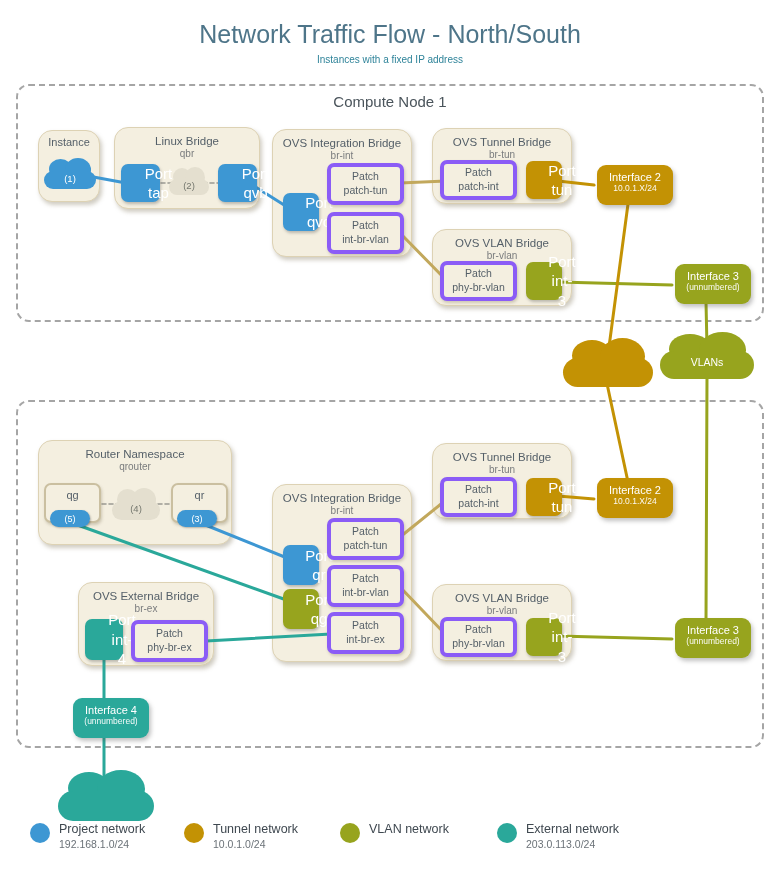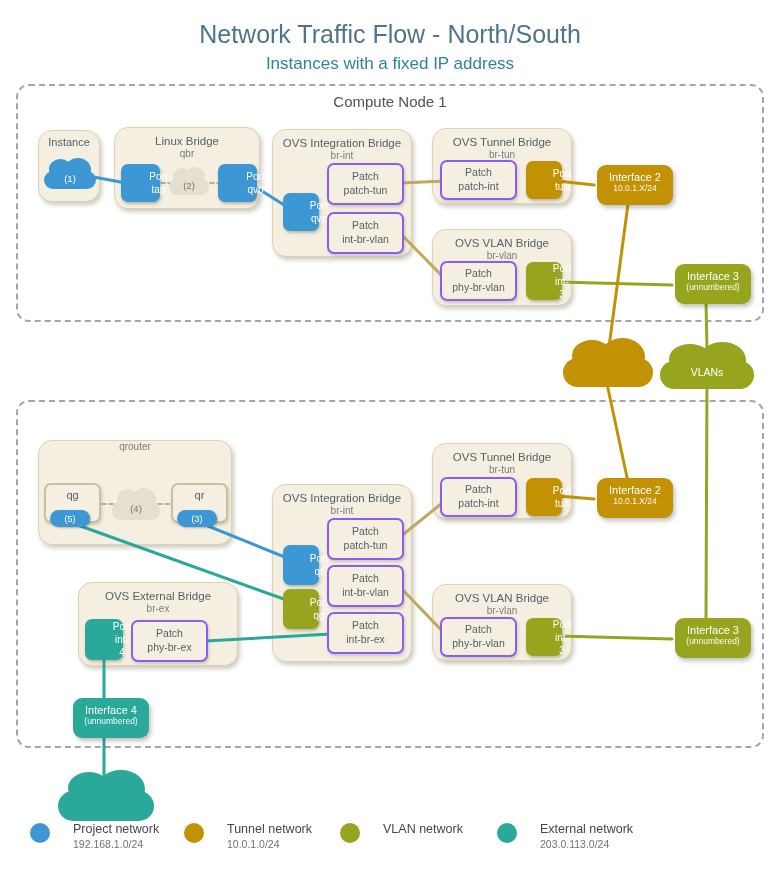--- a/index.html
+++ b/index.html
@@ -2,41 +2,41 @@
 <html style="--blue: #3d97d3; --gold: #c39204; --olive: #97a41e; --teal: #2aa89a; --cream: #f4efe0; --tan: #c2a85c;"><head>
 <meta charset="utf-8">
 <style>
   * { margin:0; padding:0; box-sizing:border-box; }
   body { background:#ffffff; font-family:"Liberation Sans", sans-serif; }
   .stage { position:relative; width:780px; height:872px; background:#fff; overflow:hidden; }
 
   .title { position:absolute; top:20px; left:0; width:100%; text-align:center;
            font-size:25px; color:#4e7589; }
   .subtitle { position:absolute; top:54px; left:0; width:100%; text-align:center;
-              font-size:17px; color:#2e8399; }
+              font-size:10px; color:#2e8399; }
 
   .node { position:absolute; border:2px dashed #a5a5a5; border-radius:13px; }
   .node-title { position:absolute; top:7px; left:0; width:100%; text-align:center;
                 font-size:15px; color:#4a545b; }
 
   .bridge { position:absolute; background:var(--cream,#f4efe0);
             border:1px solid #ddd2b4; border-radius:14px;
             box-shadow:2px 3px 4px rgba(120,110,80,.35); }
   .b-title { margin-top:6px; text-align:center; font-size:11.5px; color:#545f68; line-height:1.25; }
   .b-sub   { text-align:center; font-size:10px; color:#7a7c7e; }
 
   .patch { position:absolute; z-index:10; background:var(--cream,#f4efe0);
-           border:2px solid #8b5cf6; border-radius:7px;
+           border:4px solid #8b5cf6; border-radius:7px;
            display:flex; flex-direction:column; align-items:center; justify-content:center;
            font-size:10.5px; color:#545f68; line-height:1.3; text-align:center;
            box-shadow:1px 2px 3px rgba(120,110,80,.3); }
 
   .port { position:absolute; z-index:10; border-radius:7px;
           display:flex; flex-direction:column; align-items:center; justify-content:center;
-          color:#fff; font-size:10px; line-height:1.3; text-align:center;
+          color:#fff; font-size:15px; line-height:1.3; text-align:center;
           box-shadow:1px 2px 3px rgba(80,80,80,.35);padding-left:36px; }
 
   .bg-blue  { background:var(--blue,#3d97d3); }
   .bg-gold  { background:var(--gold,#c39204); }
   .bg-olive { background:var(--olive,#97a41e); }
   .bg-teal  { background:var(--teal,#2aa89a); }
 
   .iface { position:absolute; z-index:10; border-radius:9px; color:#fff; text-align:center;
            padding-top:6px; box-shadow:2px 3px 4px rgba(80,80,80,.35);margin-left:7px; }
   .iface .iname   { font-size:11px; }
@@ -65,21 +65,21 @@
 
   svg.wires { position:absolute; left:0; top:0; z-index:5; pointer-events:none; }
   .wire { fill:none; stroke-width:3; stroke-linecap:round; }
   .w-blue  { stroke:var(--blue,#3d97d3); }
   .w-gold  { stroke:var(--gold,#c39204); }
   .w-olive { stroke:var(--olive,#97a41e); }
   .w-teal  { stroke:var(--teal,#2aa89a); }
   .w-tan   { stroke:var(--tan,#c2a85c); }
   .w-dash  { stroke:#9a9a92; stroke-width:1.6; stroke-dasharray:4 3; }
 
-  .legend-item { position:absolute; display:flex; gap:23px; align-items:flex-start; }
+  .legend-item { position:absolute; display:flex; gap:9px; align-items:flex-start; }
   .legend-item .dot { width:20px; height:20px; border-radius:50%; flex:none; margin-top:1px; }
   .legend-label { font-size:12.5px; color:#3f4850; }
   .legend-sub   { font-size:10.5px; color:#6b7278; margin-top:2px; }
 </style>
 </head>
 <body>
 
 <div class="stage">
 
   <div class="title">Network Traffic Flow - North/South</div>
@@ -196,32 +196,33 @@
       <div class="iname">Interface 3</div>
       <div class="idetail">(unnumbered)</div>
     </div>
   </div>
 
   <div class="cloud" style="left:563px;top:338px;width:90px;height:50px;--c:var(--gold)">
     <i class="p1"></i>
       <i class="p2"></i>
       <i class="cbody"></i>
   </div>
-  <div class="cloud" style="left:660px;top:342px;width:94px;height:48px;--c:var(--olive)">
+  <div class="cloud" style="left:660px;top:332px;width:94px;height:48px;--c:var(--olive)">
     <i class="p1"></i>
       <i class="p2"></i>
       <i class="cbody"></i>
     <span class="clabel" style="font-size:10.5px">
       <span>VLANs</span>
     </span>
   </div>
 
   <div class="node" style="left:16px;top:400px;width:748px;height:348px">
 
     <div class="bridge" style="left:20px;top:38px;width:194px;height:105px">
+      <div class="b-title">Router Namespace</div>
       <div class="b-sub">qrouter</div>
       <div class="smallbox" style="left:5px;top:42px;width:57px;height:40px">
         <span>qg</span>
       </div>
       <div class="pill" style="left:11px;top:69px;width:40px;height:17px">
         <span>(5)</span>
       </div>
       <div class="cloud light" style="left:73px;top:47px;width:48px;height:33px;--c:#e4dfcf">
         <i class="p1"></i>
           <i class="p2"></i>
@@ -231,21 +232,21 @@
           </span>
       </div>
       <div class="smallbox" style="left:132px;top:42px;width:57px;height:40px">
         <span>qr</span>
       </div>
       <div class="pill" style="left:138px;top:69px;width:40px;height:17px">
         <span>(3)</span>
       </div>
     </div>
 
-    <div class="bridge" style="left:60px;top:180px;width:160px;height:84px">
+    <div class="bridge" style="left:60px;top:180px;width:136px;height:84px">
       <div class="b-title">OVS External Bridge</div>
       <div class="b-sub">br-ex</div>
       <div class="port bg-teal" style="left:6px;top:36px;width:38px;height:41px">
         <span>Port</span>
         <span>int-4</span>
       </div>
       <div class="patch" style="left:52px;top:37px;width:77px;height:42px">
         <span>Patch</span>
         <span>phy-br-ex</span>
       </div>

